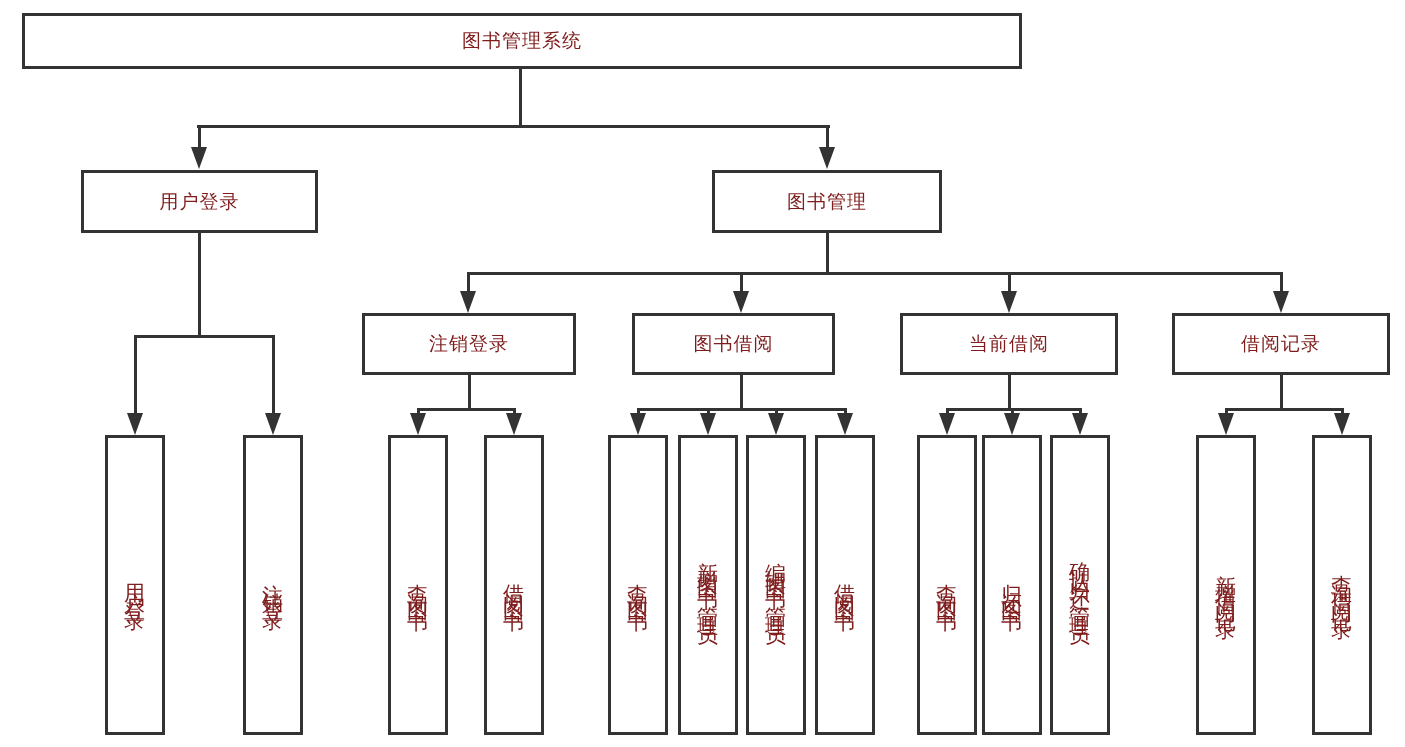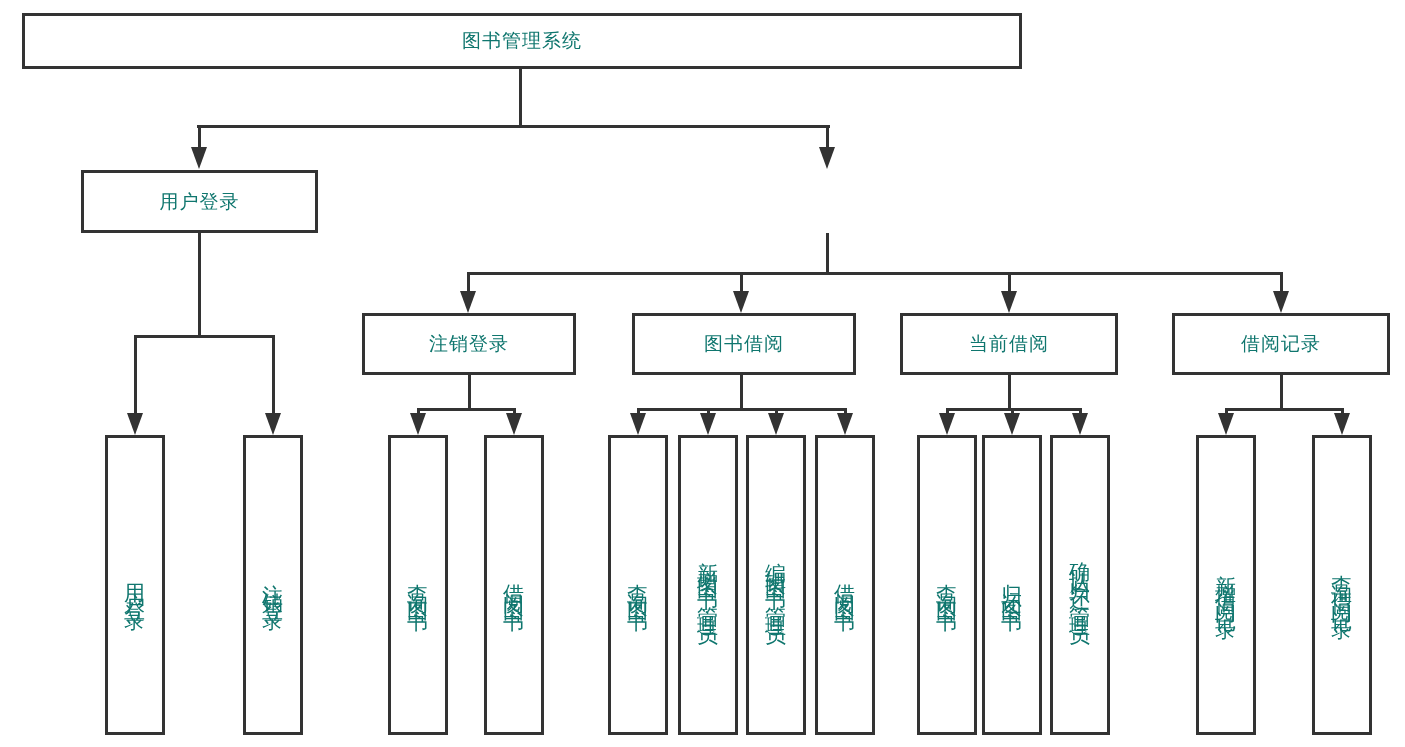--- a/index.html
+++ b/index.html
@@ -5,21 +5,21 @@
   * { margin:0; padding:0; box-sizing:border-box; }
   html,body { background:#ffffff; }
   body { font-family:"Liberation Sans","DejaVu Sans",sans-serif; }
   .canvas {
     position:relative; width:1405px; height:747px;
     background:#ffffff; overflow:hidden;
   }
   .box {
     position:absolute; border:3px solid #333333; background:#ffffff;
     display:flex; align-items:center; justify-content:center;
-    color:#0f766e;
+    color:#7f1d1d;
     text-align:center;
   }
   .hlabel { font-size:19px; letter-spacing:1px; white-space:nowrap; }
   .vlabel {
     writing-mode:vertical-rl; text-orientation:mixed;
     font-size:21px; letter-spacing:9px; line-height:1; white-space:nowrap;
   }
   .vline { position:absolute; width:3px; background:#333333; }
   .hline { position:absolute; height:3px; background:#333333; }
   .arrow {
@@ -44,20 +44,23 @@
   <div class="vline" style="left:519px; top:69px; height:56px;"></div>
   <div class="hline" style="left:197px; top:125px; width:633px;"></div>
   <div class="vline" style="left:198px; top:125px; height:25px;"></div>
   <div class="arrow" style="left:191px; top:147px;"></div>
   <div class="vline" style="left:826px; top:125px; height:25px;"></div>
   <div class="arrow" style="left:819px; top:147px;"></div>
 
   <div class="box hlabel" style="left:81px; top:170px; width:237px; height:63px;">
     <span>用户登录</span>
   </div>
+  <div class="box hlabel" style="left:712px; top:170px; width:230px; height:63px;">
+    <span>图书管理</span>
+  </div>
 
   <div class="vline" style="left:198px; top:233px; height:102px;"></div>
   <div class="hline" style="left:135px; top:335px; width:140px;"></div>
   <div class="vline" style="left:134px; top:335px; height:80px;"></div>
   <div class="arrow" style="left:127px; top:413px;"></div>
   <div class="vline" style="left:272px; top:335px; height:80px;"></div>
   <div class="arrow" style="left:265px; top:413px;"></div>
 
   <div class="vline" style="left:826px; top:233px; height:39px;"></div>
   <div class="hline" style="left:468px; top:272px; width:814px;"></div>
@@ -66,21 +69,21 @@
   <div class="vline" style="left:740px; top:272px; height:20px;"></div>
   <div class="arrow" style="left:733px; top:291px;"></div>
   <div class="vline" style="left:1008px; top:272px; height:20px;"></div>
   <div class="arrow" style="left:1001px; top:291px;"></div>
   <div class="vline" style="left:1280px; top:272px; height:20px;"></div>
   <div class="arrow" style="left:1273px; top:291px;"></div>
 
   <div class="box hlabel" style="left:362px; top:313px; width:214px; height:62px;">
     <span>注销登录</span>
   </div>
-  <div class="box hlabel" style="left:632px; top:313px; width:224px; height:62px;">
+  <div class="box hlabel" style="left:632px; top:313px; width:203px; height:62px;">
     <span>图书借阅</span>
   </div>
   <div class="box hlabel" style="left:900px; top:313px; width:218px; height:62px;">
     <span>当前借阅</span>
   </div>
   <div class="box hlabel" style="left:1172px; top:313px; width:218px; height:62px;">
     <span>借阅记录</span>
   </div>
 
   <div class="vline" style="left:468px; top:375px; height:33px;"></div>

